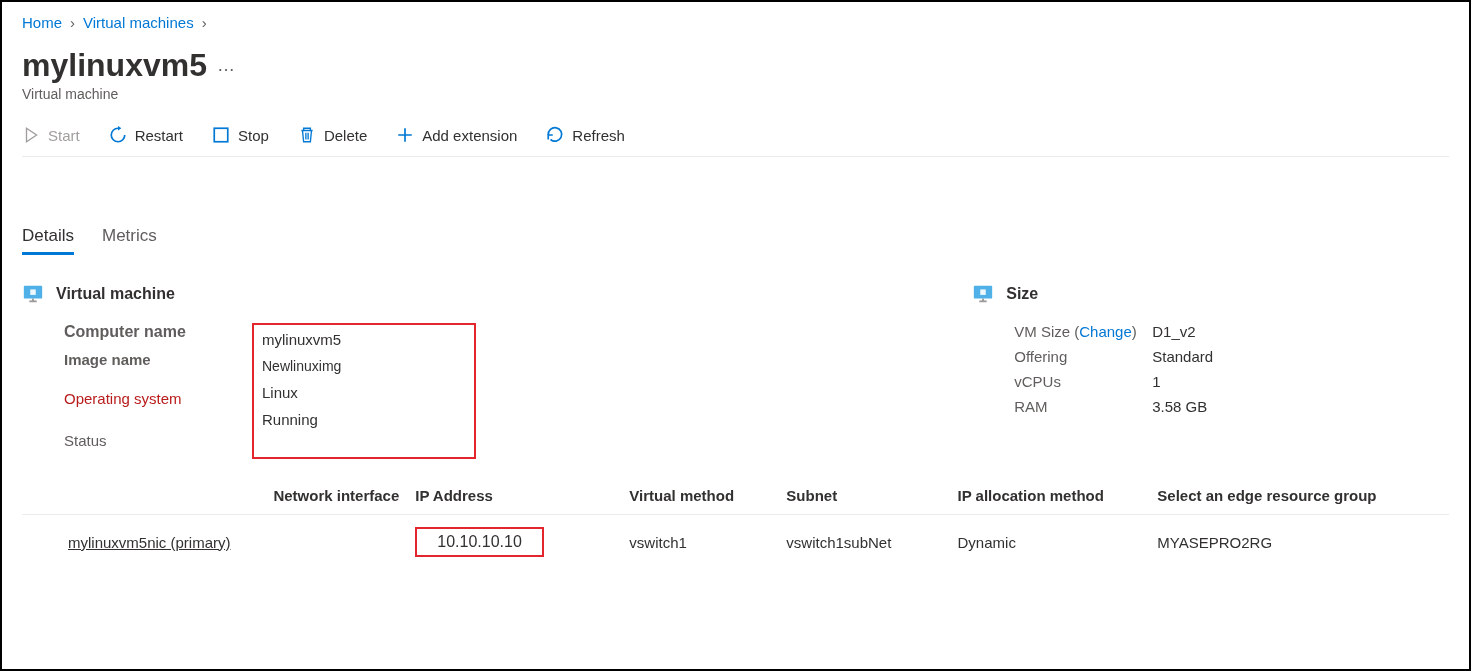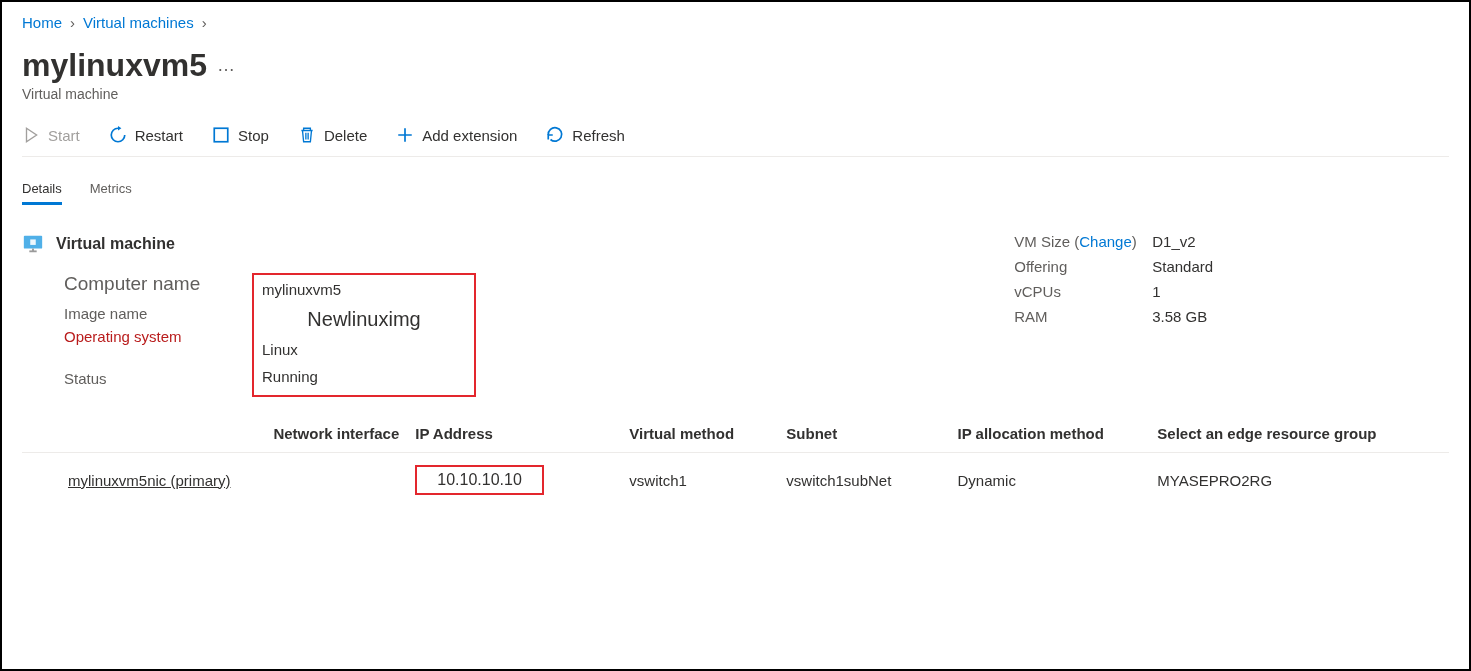--- a/index.html
+++ b/index.html
@@ -19,21 +19,21 @@
   .breadcrumb .sep { color: #605e5c; }
   .page-title-row { display: flex; align-items: center; gap: 10px; }
   .page-title { font-size: 32px; font-weight: 600; color: #323130; }
   .more { font-size: 18px; color: #605e5c; letter-spacing: 2px; cursor: pointer; }
   .subtitle { color: #605e5c; font-size: 14px; margin-top: 2px; margin-bottom: 18px; }
   .toolbar { display: flex; align-items: center; gap: 29px; padding: 6px 0 12px 0; border-bottom: 1px solid #edebe9; }
   .tool-btn { display: flex; align-items: center; gap: 8px; font-size: 15px; cursor: pointer; color: #323130; }
   .tool-btn.disabled { color: #a19f9d; cursor: default; }
   .tool-btn svg { width: 18px; height: 18px; }
   .tabs { display: flex; gap: 28px; margin-top: 18px; border-bottom: 0; }
-  .tab { font-size: 13px; padding: 6px 0; cursor: pointer; color: #605e5c; }
+  .tab { font-size: 17px; padding: 6px 0; cursor: pointer; color: #605e5c; margin-top: 45px; }
   .tab.active { color: #323130; font-weight: 400; border-bottom: 3px solid #0078d4; }
   .content { display: flex; margin-top: 28px; gap: 40px; }
   .col { flex: 1; min-width: 0; }
   .section-head { display: flex; align-items: center; gap: 12px; font-weight: 600; font-size: 16px; margin-bottom: 18px; }
   .section-head.link-head .lbl { color: #0078d4; }
   .icon-box { width: 22px; height: 22px; display: inline-flex; align-items: center; justify-content: center; }
   .highlight-box { border: 2px solid #e3262d; }
   .vm-values-box { position: relative; width: 224px; padding: 4px 8px; }
   .size-grid { display: grid; grid-template-columns: 180px auto; row-gap: 8px; }
   .size-grid .k { color: #605e5c; font-size: 15px; padding-left: 42px; }
@@ -120,36 +120,47 @@
             <rect x="2" y="3" width="20" height="14" rx="1" fill="#50b0e8"></rect>
             <rect x="9" y="7" width="6" height="6" fill="#fff" opacity="0.9"></rect>
             <rect x="8" y="19" width="8" height="2" fill="#9a9a9a"></rect>
             <rect x="11" y="17" width="2" height="3" fill="#9a9a9a"></rect>
           </svg>
       </span>
       <span class="lbl">Virtual machine</span>
     </div>
     <div style="display:flex;">
       <div style="width:230px;">
-        <div class="k" style="padding-left:42px;color:#605e5c;font-size:19px;margin-bottom:10px;">Computer name</div>
-        <div class="k" style="padding-left:42px;color:#605e5c;font-size:15px;margin-bottom:6px;">Image name</div>
+        <div class="k" style="padding-left:42px;color:#605e5c;font-size:16px;margin-bottom:10px;font-weight:bold;">Computer name</div>
+        <div class="k" style="padding-left:42px;color:#605e5c;font-size:15px;margin-bottom:22px;font-weight:bold;">Image name</div>
         <div class="k" style="padding-left:42px;color:#b91c1c;font-size:15px;margin-bottom:25px;">Operating system</div>
         <div class="k" style="padding-left:42px;color:#605e5c;font-size:15px;margin-bottom:10px;">Status</div>
       </div>
       <div class="highlight-box vm-values-box">
         <div style="font-size:15px;margin-bottom:10px;padding-top:2px;">mylinuxvm5</div>
-        <div style="font-size:20px;margin-bottom:10px;text-align:center;">Newlinuximg</div>
+        <div style="font-size:14px;margin-bottom:10px;">Newlinuximg</div>
         <div style="font-size:15px;margin-bottom:10px;">Linux</div>
         <div style="font-size:15px;padding-bottom:2px;">Running</div>
       </div>
     </div>
 
   </div>
 
   <div class="col" style="flex:0.55">
+    <div class="section-head">
+      <span class="icon-box">
+        <svg class="vm-icon-svg" viewBox="0 0 24 24">
+            <rect x="2" y="3" width="20" height="14" rx="1" fill="#50b0e8"></rect>
+            <rect x="9" y="7" width="6" height="6" fill="#fff" opacity="0.9"></rect>
+            <rect x="8" y="19" width="8" height="2" fill="#9a9a9a"></rect>
+            <rect x="11" y="17" width="2" height="3" fill="#9a9a9a"></rect>
+          </svg>
+      </span>
+      <span class="lbl">Size</span>
+    </div>
     <div class="size-grid">
       <div class="k">
         <span>VM Size</span>
         (<a class="link">Change</a>)
       </div>
       <div class="v">D1_v2</div>
       <div class="k">Offering</div>
       <div class="v">Standard</div>
       <div class="k">vCPUs</div>
       <div class="v">1</div>

